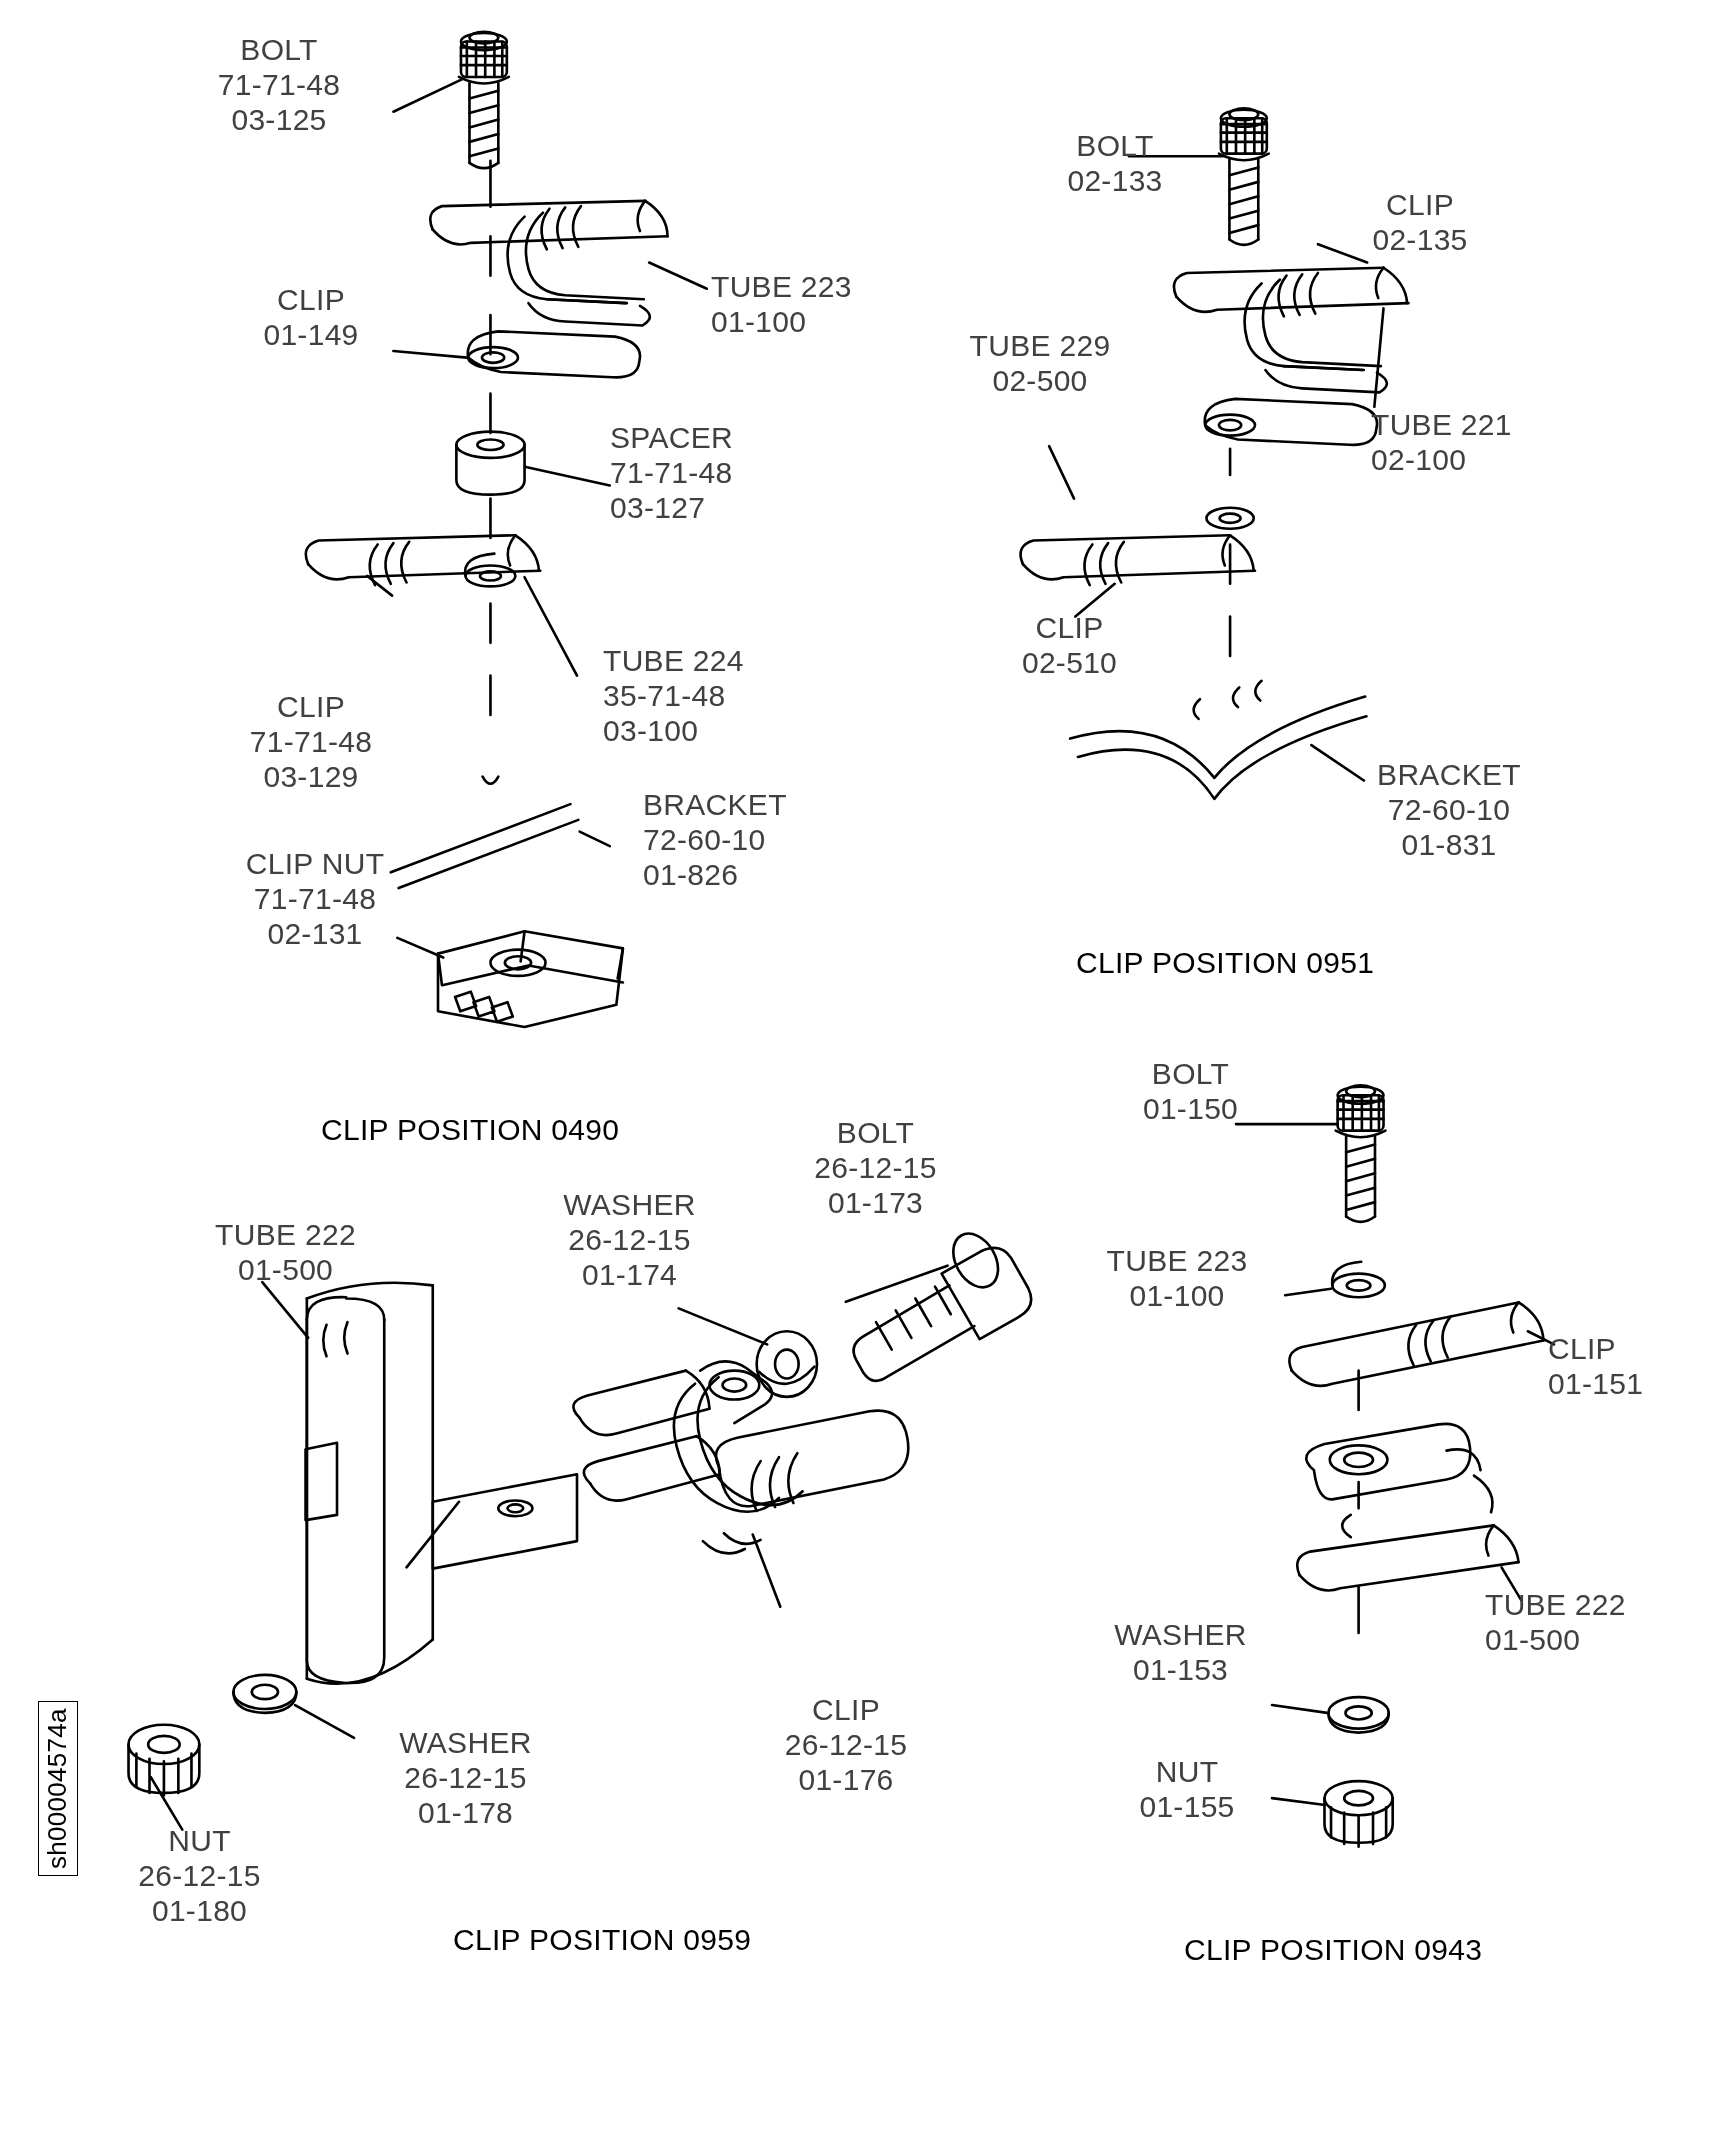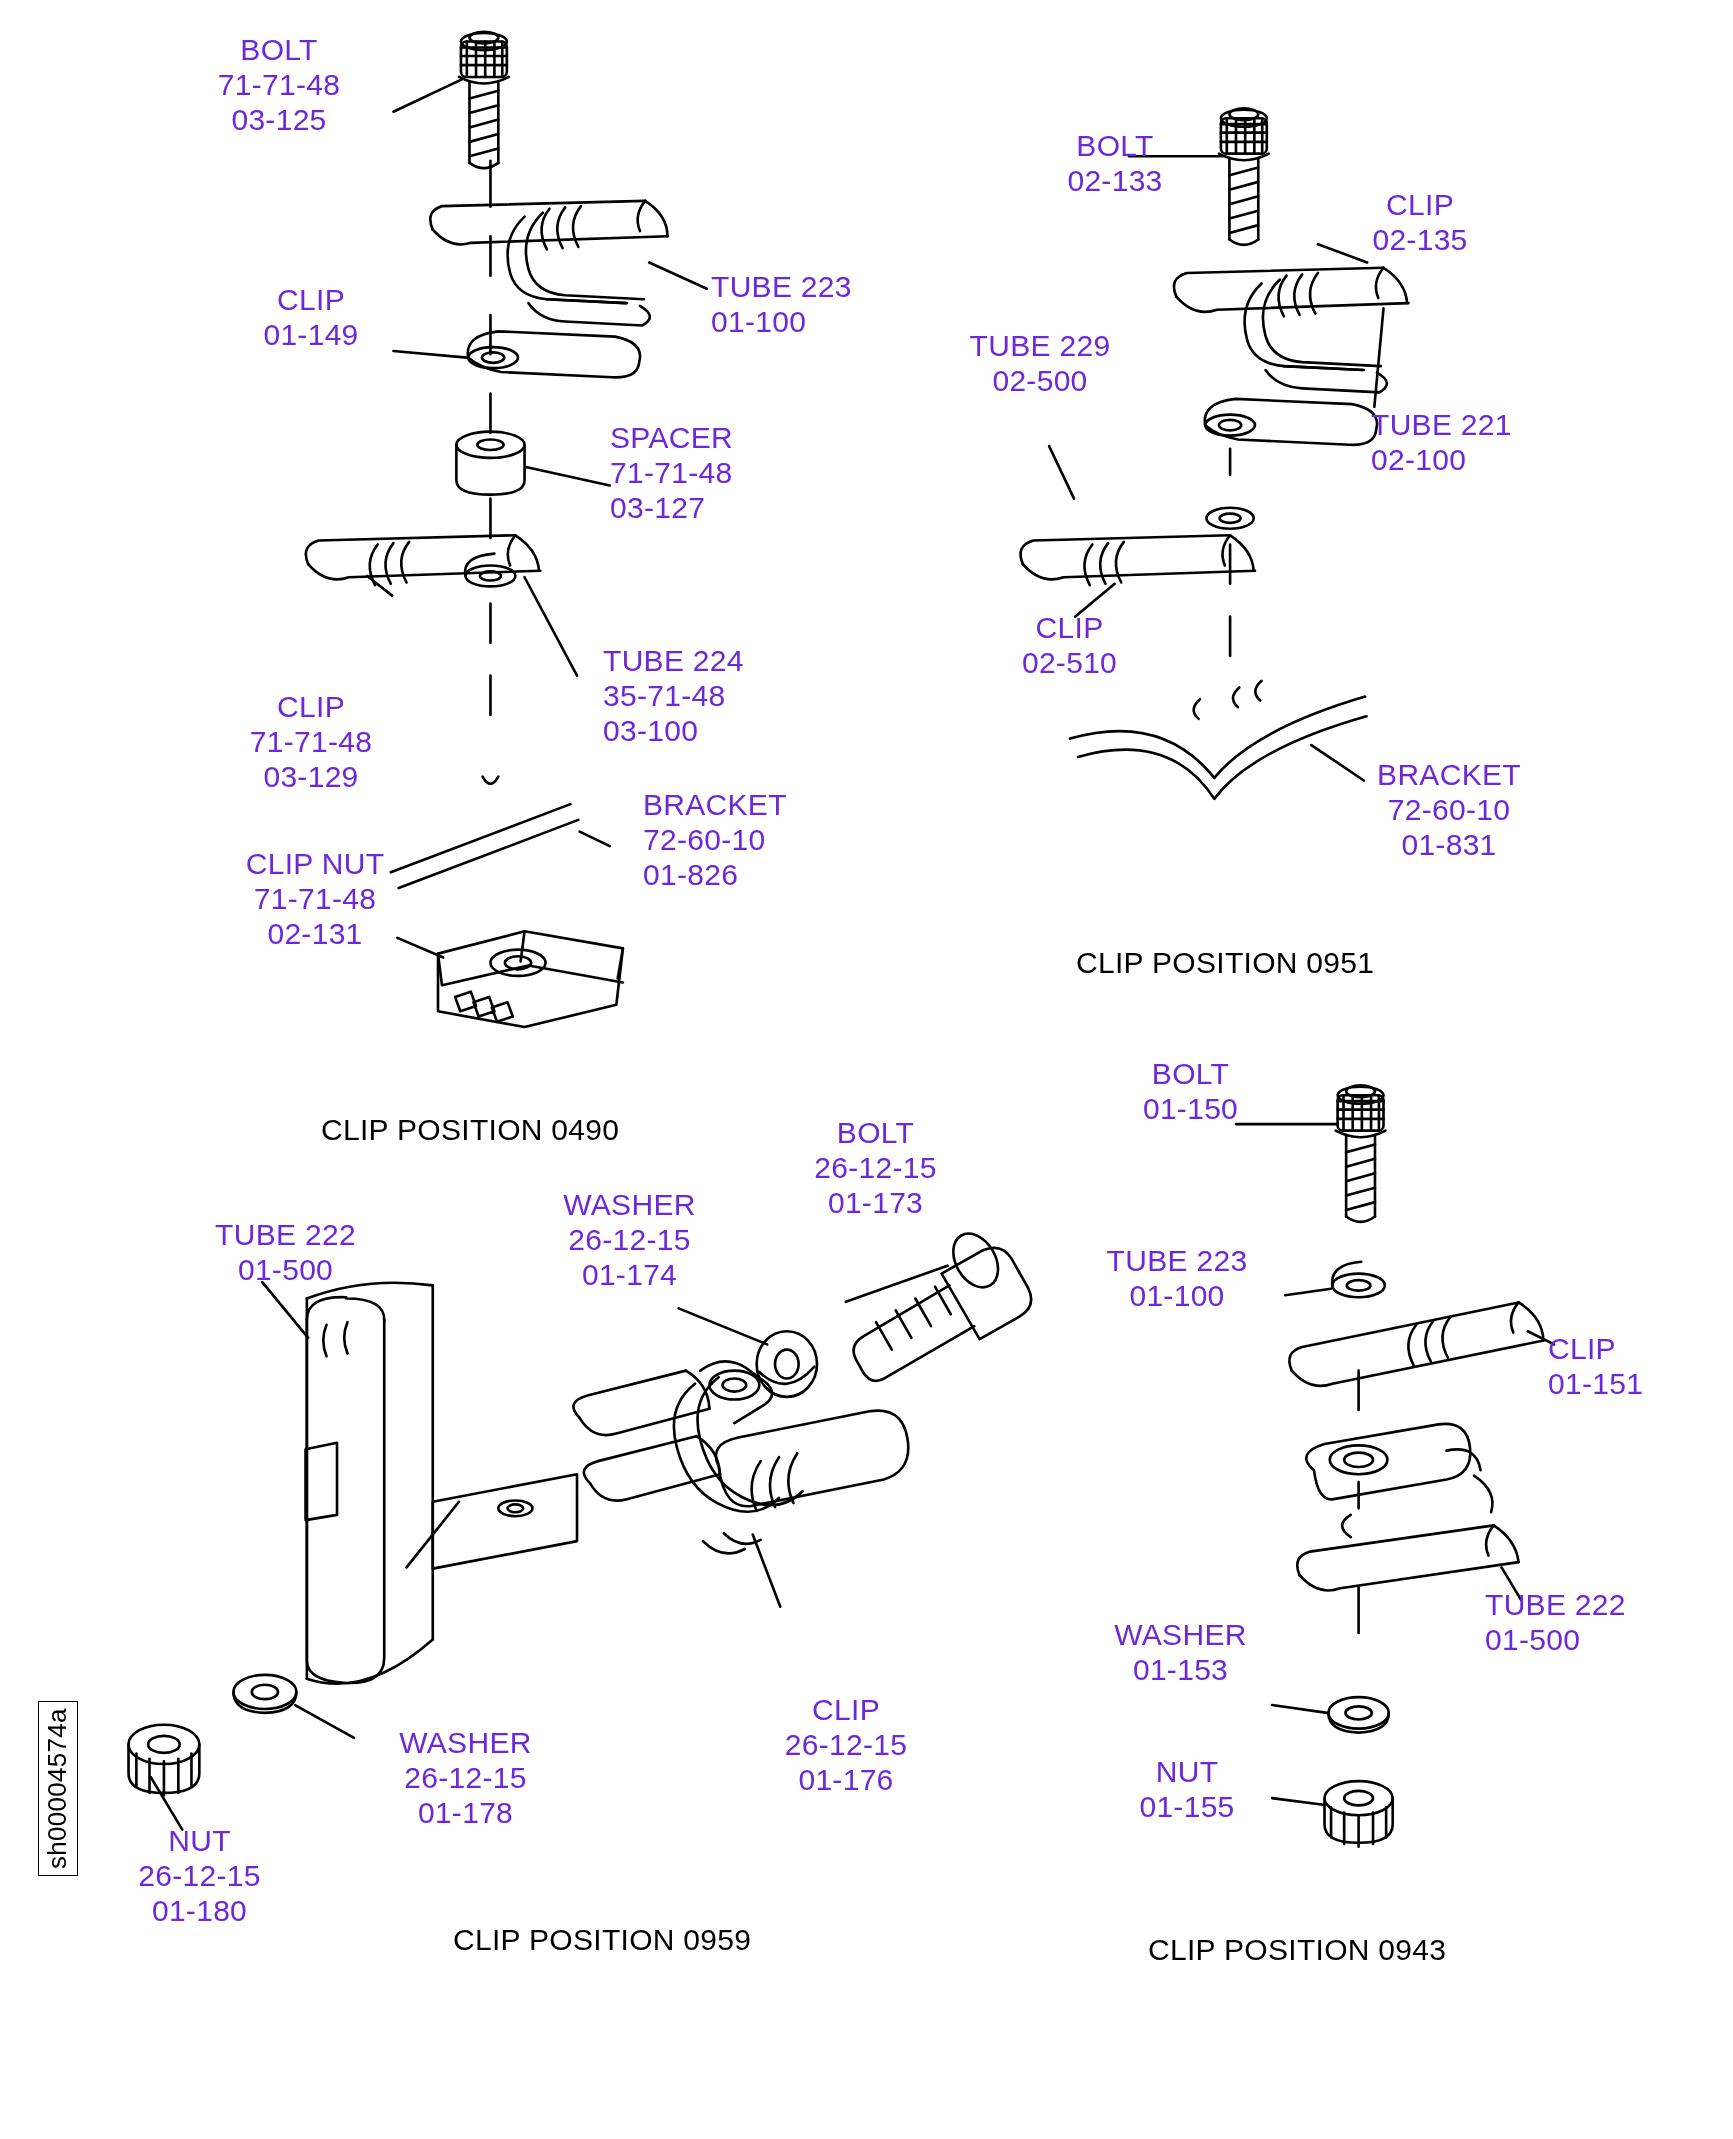--- a/index.html
+++ b/index.html
@@ -26,21 +26,21 @@
     width: 1733px;
     height: 2140px;
     pointer-events: none;
   }
   .lbl {
     position: absolute;
     font-size: 30px;
     line-height: 1.17;
     letter-spacing: 0.3px;
     white-space: pre;
-    color: #6d28d9;
+    color: #404040;
   }
   .lbl.c { text-align: center; }
   .pos {
     position: absolute;
     font-size: 30px;
     letter-spacing: 0.3px;
     white-space: pre;
     margin-top: 28px;
   }
   .footer {
@@ -387,18 +387,18 @@
   <div class="lbl c" style="left:1069px; top:1243px; width:216px;">TUBE 223
 01-100</div>
   <div class="lbl" style="left:1548px; top:1331px;">CLIP
 01-151</div>
   <div class="lbl" style="left:1485px; top:1587px;">TUBE 222
 01-500</div>
   <div class="lbl c" style="left:1082px; top:1617px; width:197px;">WASHER
 01-153</div>
   <div class="lbl c" style="left:1095px; top:1754px; width:184px;">NUT
 01-155</div>
-  <div class="pos" style="left:1148px; top:1905px;">CLIP POSITION 0943</div>
+  <div class="pos" style="left:1184px; top:1905px;">CLIP POSITION 0943</div>
 
   <div class="sidecode" style="left:38px; top:1876px;">sh00004574a</div>
 
 </div>
 
 
 </body></html>

